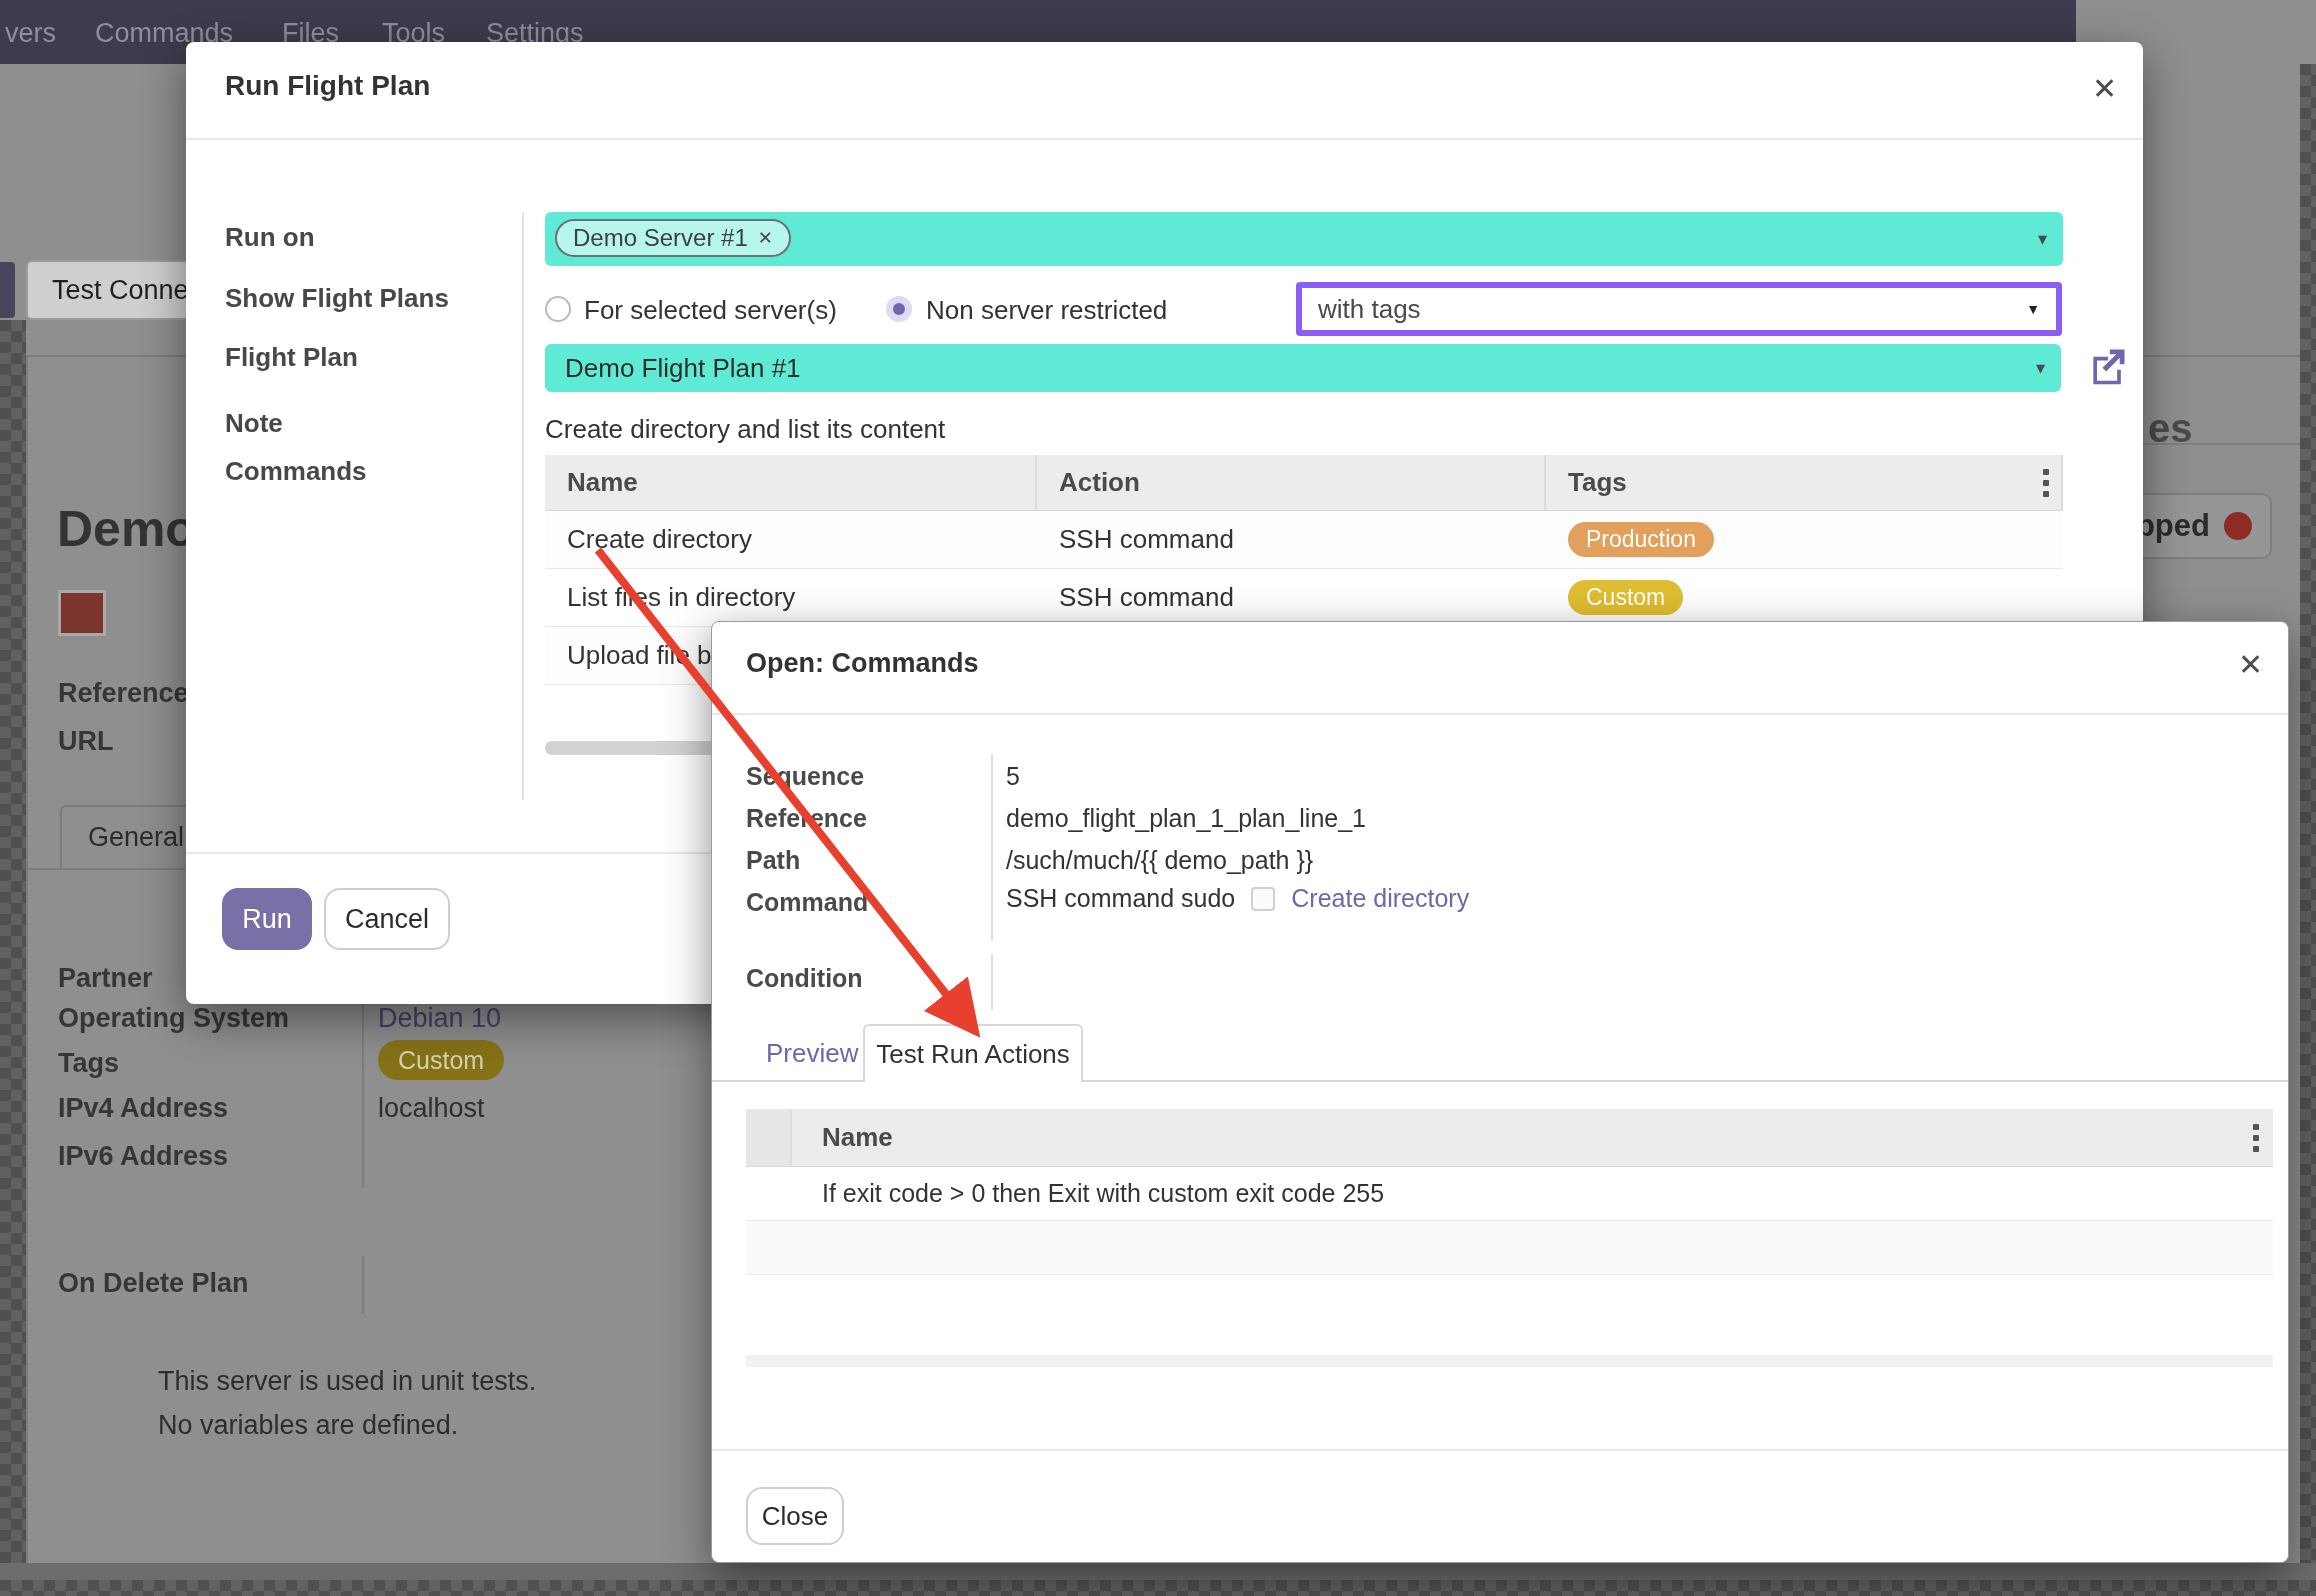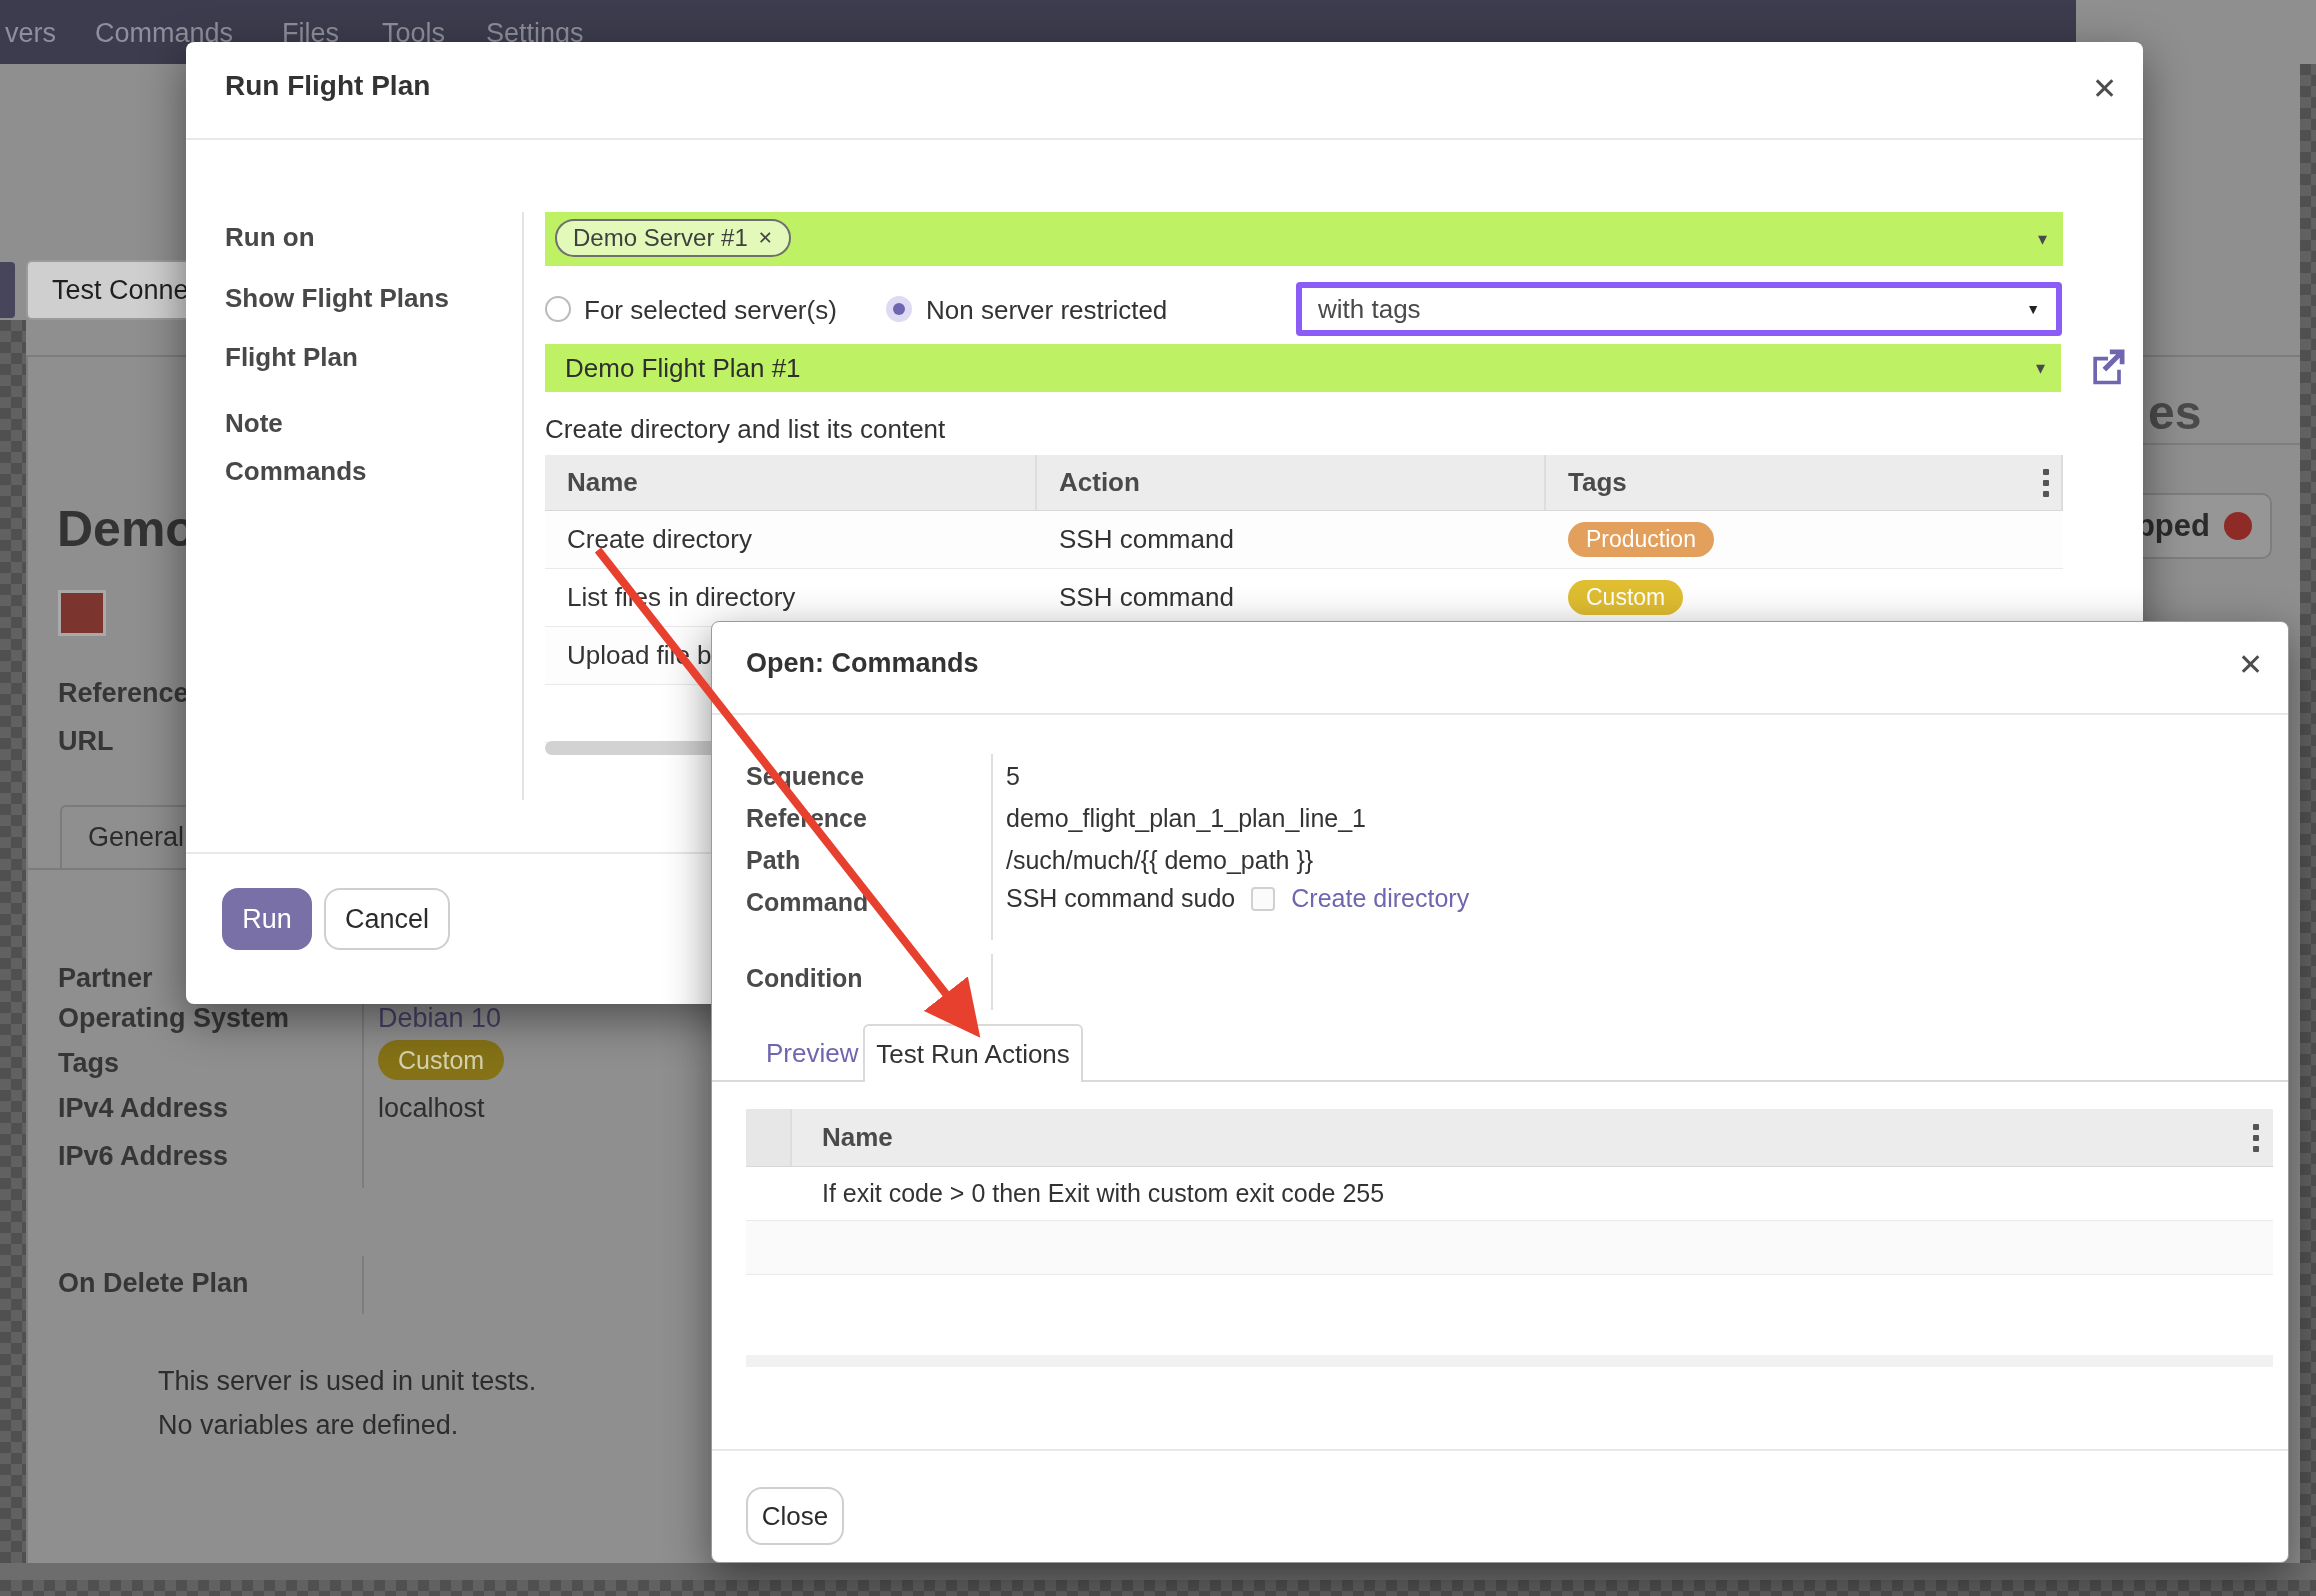--- a/index.html
+++ b/index.html
@@ -19,35 +19,35 @@
   .bg-title { left:57px; top:500px; font-size:50px; font-weight:700; color:#333333; white-space:nowrap; }
   .bg-swatch { left:58px; top:590px; width:48px; height:46px; background:#7b352e; border:3px solid #a9a9a9; }
   .bg-lbl { position:absolute; font-size:27px; font-weight:700; color:#363636; white-space:nowrap; }
   .bg-val { position:absolute; font-size:27px; color:#2e2e2e; white-space:nowrap; }
   .bg-link { color:#474066; }
   .bg-general-tab { left:60px; top:805px; width:160px; height:64px; border:2px solid #7b7b7b; border-bottom:none; border-radius:6px 6px 0 0; font-size:27px; color:#2c2c2c; line-height:60px; padding-left:26px; }
   .bg-tab-line { left:26px; top:868px; width:160px; border-top:2px solid #7b7b7b; }
   .bg-vdiv { position:absolute; border-left:2px solid #7d7d7d; }
   .bg-badge { left:378px; top:1040px; height:40px; background:#857217; border-radius:20px; color:#d6d1ae; font-size:25px; line-height:40px; padding:0 20px; }
   .bg-note { position:absolute; left:158px; font-size:27px; color:#2d2d2d; white-space:nowrap; }
-  .bg-es { left:2148px; top:385px; font-size:48px; font-weight:700; color:#4a4a4a; }
+  .bg-es { left:2148px; top:406px; font-size:40px; font-weight:700; color:#4a4a4a; }
   .bg-es-div { left:2050px; top:443px; width:250px; border-top:2px solid #7e7e7e; }
   .bg-status { left:2090px; top:493px; width:182px; height:66px; background:#969696; border:2px solid #7e7e7e; border-radius:10px; display:flex; align-items:center; justify-content:flex-end; gap:14px; padding-right:18px; }
   .bg-status-txt { font-size:31px; font-weight:700; color:#2b2b2b; }
   .bg-status-dot { width:28px; height:28px; border-radius:50%; background:#8e2b26; }
 
   
   .modal { position:absolute; background:#ffffff; border-radius:8px; box-shadow:0 14px 46px rgba(0,0,0,0.45); }
   .modal-title { position:absolute; font-size:28px; font-weight:700; color:#333333; white-space:nowrap; }
   .modal-close { position:absolute; font-size:30px; color:#4d4d4d; cursor:pointer; line-height:30px; }
   .hdiv { position:absolute; border-top:2px solid #e8e8e8; }
   .vdiv { position:absolute; border-left:2px solid #e3e3e3; }
   .flbl { position:absolute; font-size:26px; font-weight:700; color:#484848; white-space:nowrap; }
   .fval { position:absolute; font-size:26px; color:#333333; white-space:nowrap; }
-  .lav-field { position:absolute; background:#bef264; border-radius:0; }
+  .lav-field { position:absolute; background:#5eead4; border-radius:6px; }
   .caret { position:absolute; right:16px; top:50%; transform:translateY(-50%); font-size:18px; color:#4a4a4a; }
   .tag-pill { position:absolute; left:10px; top:7px; height:38px; border:2.5px solid #6f6f6f; border-radius:19px; background:rgba(255,255,255,0.55); display:flex; align-items:center; gap:10px; padding:0 16px; }
   .tag-pill-txt { font-size:24px; color:#3f3f3f; white-space:nowrap; }
   .tag-pill-x { font-size:18px; font-weight:700; color:#474747; }
   .radio { position:absolute; width:26px; height:26px; border-radius:50%; }
   .radio.off { border:2.5px solid #bbbbbb; background:#fff; }
   .radio.on { background:#deDAf4; display:flex; align-items:center; justify-content:center; }
   .radio.on::after { content:""; width:12px; height:12px; border-radius:50%; background:#6f66b0; }
   .radio-lbl { position:absolute; font-size:26px; color:#333333; white-space:nowrap; }
   .select-box { position:absolute; background:#fff; border:6px solid #8b5cf6; border-radius:4px;text-align:center; }

